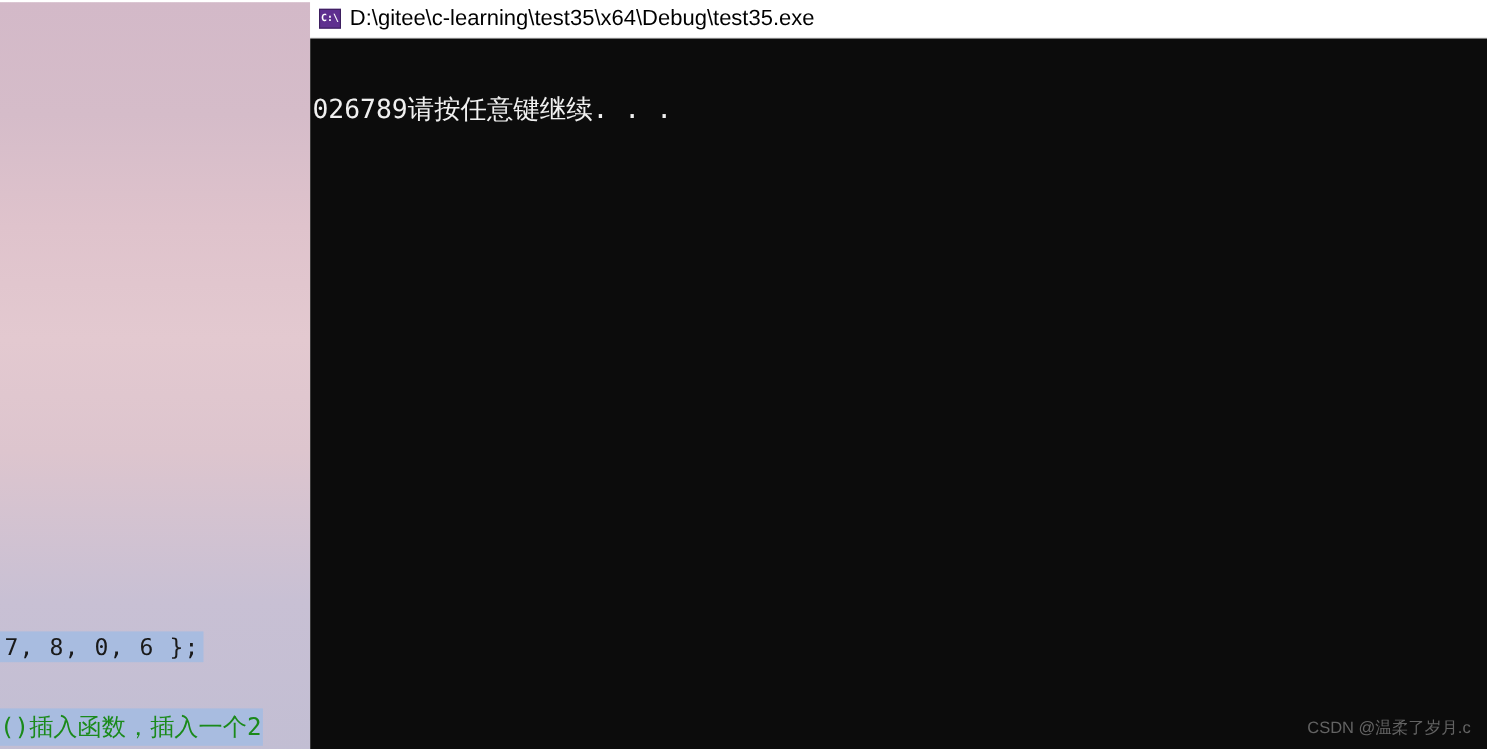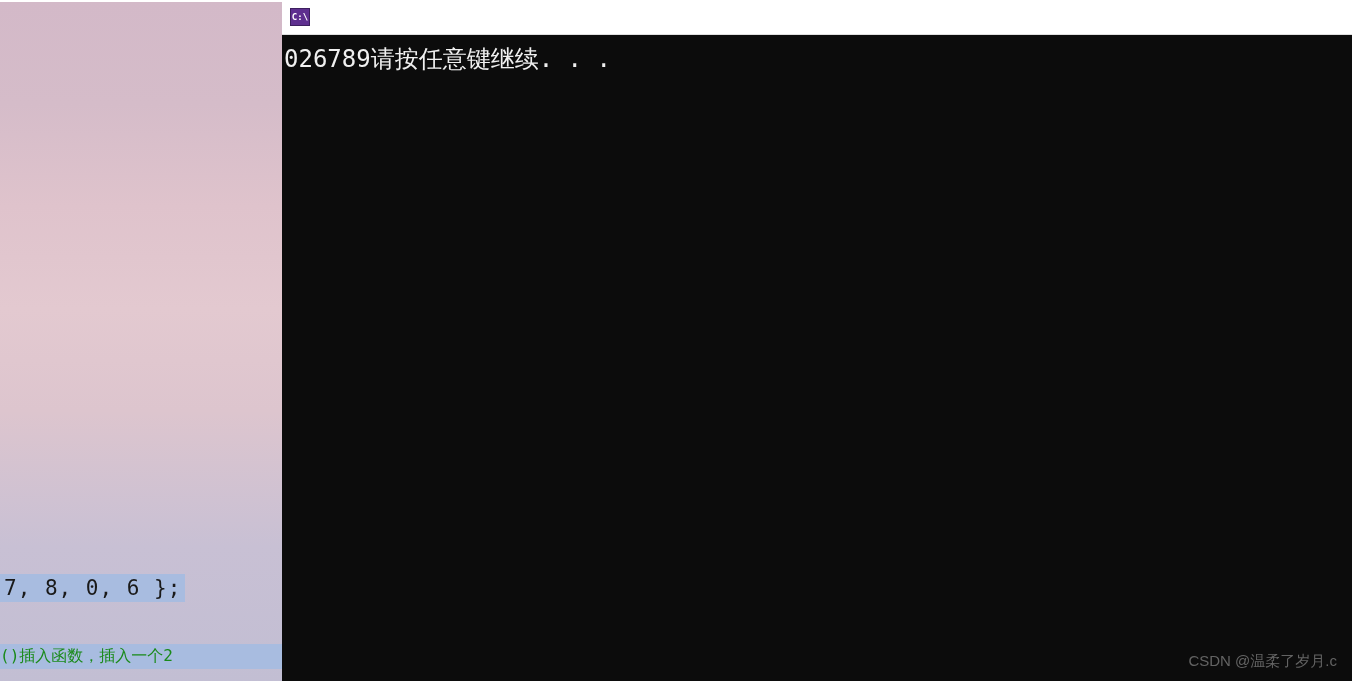--- a/index.html
+++ b/index.html
@@ -41,28 +41,28 @@
       color: #1a1a1a;
       background: #a8bce0;
       padding: 2px 4px;
       letter-spacing: 1px;
     }
     
     .code-snippet-2 {
       position: absolute;
       left: 0;
       top: 642px;
-      font-size: 16px;
+      font-size: 22px;
       font-family: "SimSun", monospace;
       color: #1a8a1a;
       background: #a8bce0;
       padding: 2px 0px;
       letter-spacing: 0px;
       white-space: nowrap;
-      width: 282px;
+      width: 239px;
       overflow: hidden;
     }
     
     .console-window {
       position: absolute;
       left: 282px;
       top: 0;
       width: 1070px;
       height: 681px;
       display: flex;
@@ -104,20 +104,21 @@
       background: #0c0c0c;
       padding: 8px 2px;
     }
     
     .console-output {
       color: #f0f0f0;
       font-size: 24px;
       font-family: "NSimSun", "SimSun", monospace;
       white-space: pre;
       letter-spacing: 0px;
+      margin-top: 40px;
     }
     
     .watermark {
       position: absolute;
       right: 15px;
       bottom: 10px;
       color: #888888;
       font-size: 15px;
       font-family: "Microsoft YaHei", sans-serif;
       opacity: 0.7;
@@ -128,19 +129,20 @@
 <body>
 
 <div class="background-left">
   <div class="code-snippet-1">7, 8, 0, 6 };</div>
   <div class="code-snippet-2">()插入函数，插入一个2</div>
 </div>
 
 <div class="console-window">
   <div class="title-bar">
     <div class="title-icon">C:\</div>
+    <div class="title-text">D:\gitee\c-learning\test35\x64\Debug\test35.exe</div>
   </div>
   <div class="console-body">
     <div class="console-output">026789请按任意键继续. . .</div>
   </div>
 </div>
 
 <div class="watermark">CSDN @温柔了岁月.c</div>
 
 </body></html>

